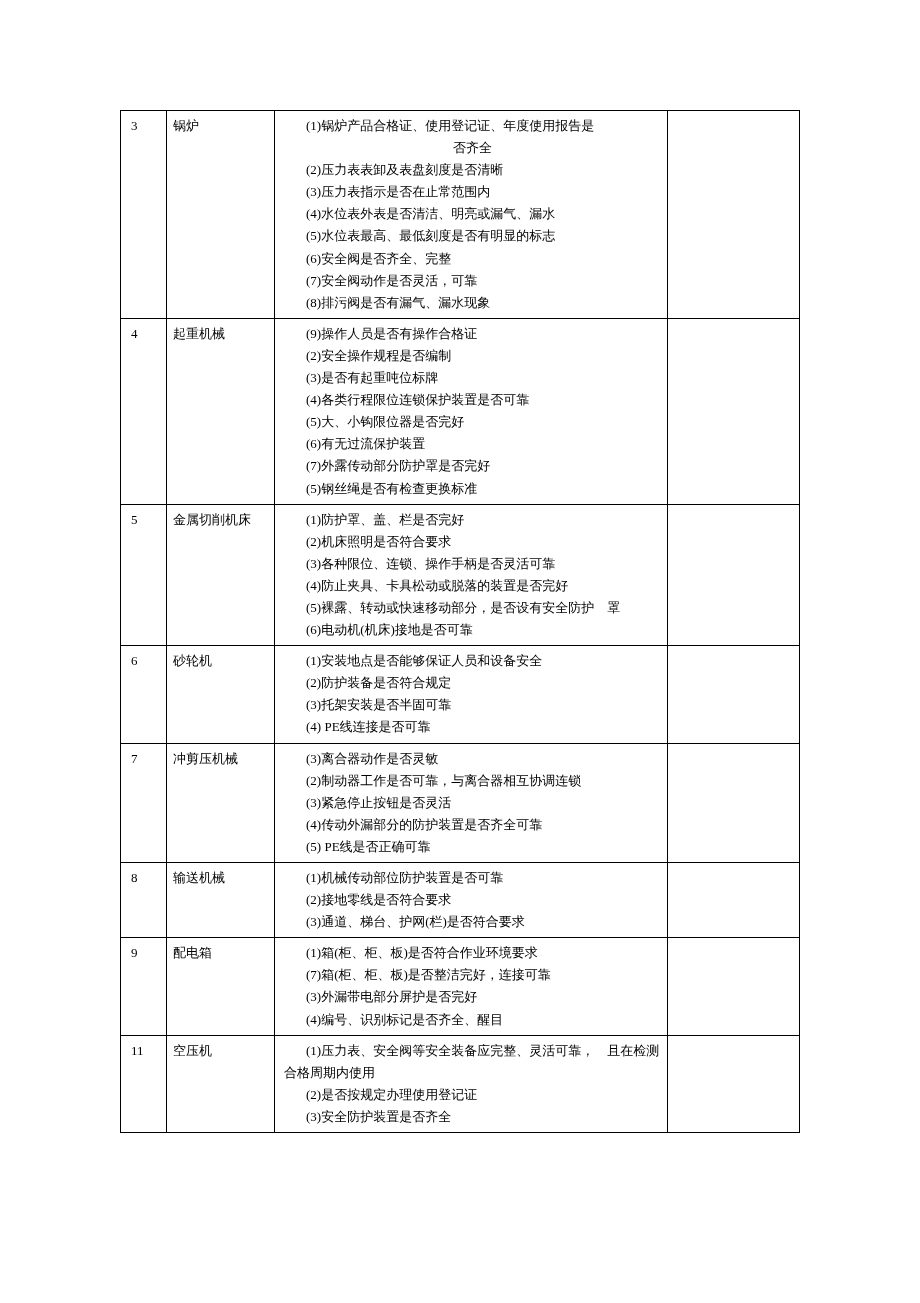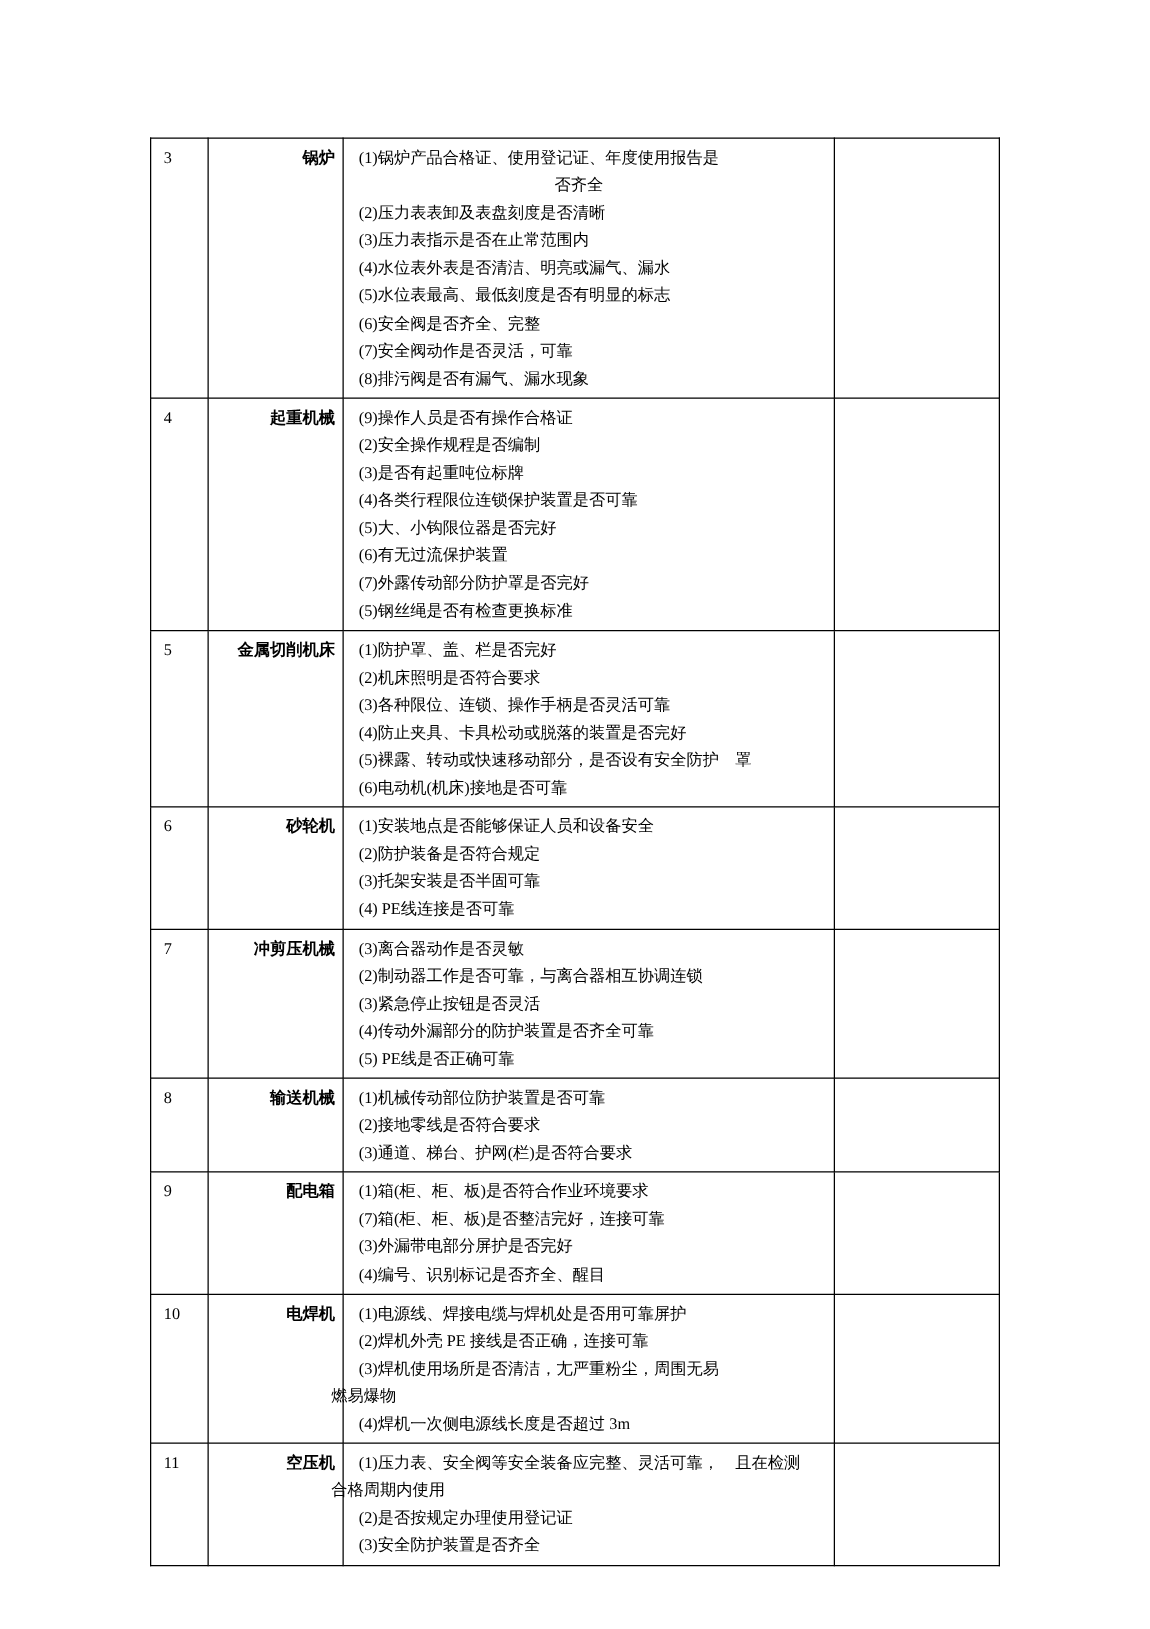--- a/index.html
+++ b/index.html
@@ -24,22 +24,22 @@
     vertical-align: top;
     padding: 4px 6px;
     line-height: 1.7;
     font-size: 13px;
   }
   col.c1 { width: 46px; }
   col.c2 { width: 108px; }
   col.c3 { width: auto; }
   col.c4 { width: 132px; }
   .num { text-align: left; padding-left: 10px; }
-  .name { text-align: right; font-weight: bold; }
-  .items { padding-left: 12px; }
+  .name { text-align: left; }
+  .items { padding-left: 31px; }
   .items div { text-indent: 0; }
   .items .unindent { text-indent: 0; margin-left: -22px; padding-left:0;}
 </style>
 </head>
 <body>
 
 <div class="page">
   <table>
     <colgroup>
       <col class="c1">
@@ -131,32 +131,20 @@
           <td class="name">配电箱</td>
           <td class="items">
             <div>(1)箱(柜、柜、板)是否符合作业环境要求</div>
             <div>(7)箱(柜、柜、板)是否整洁完好，连接可靠</div>
             <div>(3)外漏带电部分屏护是否完好</div>
             <div>(4)编号、识别标记是否齐全、醒目</div>
           </td>
           <td></td>
         </tr>
         <tr>
-          <td class="num">10</td>
-          <td class="name">电焊机</td>
-          <td class="items">
-            <div>(1)电源线、焊接电缆与焊机处是否用可靠屏护</div>
-            <div>(2)焊机外壳 PE 接线是否正确，连接可靠</div>
-            <div>(3)焊机使用场所是否清洁，尢严重粉尘，周围无易</div>
-            <div class="unindent" style="margin-left: -22px;">燃易爆物</div>
-            <div>(4)焊机一次侧电源线长度是否超过 3m</div>
-          </td>
-          <td></td>
-        </tr>
-        <tr>
           <td class="num">11</td>
           <td class="name">空压机</td>
           <td class="items">
             <div>(1)压力表、安全阀等安全装备应完整、灵活可靠，　且在检测</div>
             <div class="unindent" style="margin-left: -22px;">合格周期内使用</div>
             <div>(2)是否按规定办理使用登记证</div>
             <div>(3)安全防护装置是否齐全</div>
           </td>
           <td></td>
         </tr>

